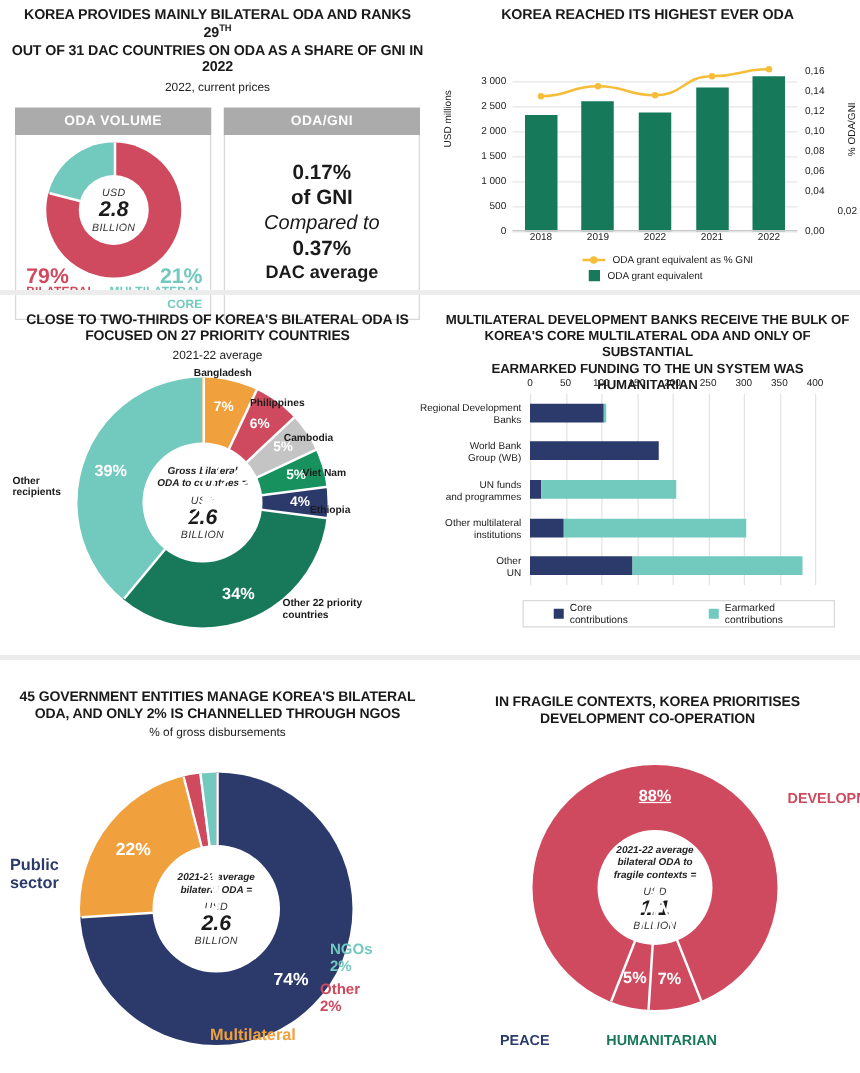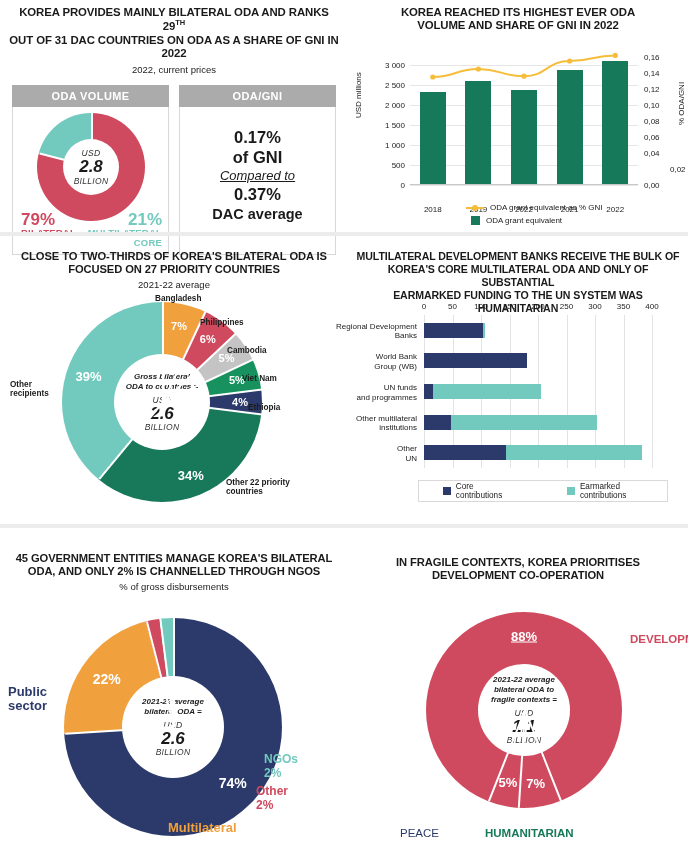--- a/index.html
+++ b/index.html
@@ -59,40 +59,40 @@
   .lbl-bi .pct { font-size: 17px; }
   .lbl-bi .nm { font-size: 9.5px; letter-spacing: .2px; }
   .lbl-ml {
     position: absolute; right: 6px; top: 104px; color: #72c9be;
     font-weight: bold; text-align: right; line-height: 1.05;
   }
   .lbl-ml .pct { font-size: 17px; }
   .lbl-ml .nm { font-size: 9.5px; letter-spacing: .2px; }
   .gni-body { text-align: center; padding-top: 20px; line-height: 1.25; }
   .gni-big { font-size: 16.5px; font-weight: bold; }
-  .gni-it { font-size: 13px; font-style: italic; text-decoration: underline; }
+  .gni-it { font-size: 16px; font-style: italic; }
   .gni-md { font-size: 14.5px; font-weight: bold; }
 
   
   #p2 { left: 348px; top: 0; width: 340px; height: 232px; }
   #p2 .ptitle { font-size: 11.4px; padding: 6px 14px 0; }
   #plot2 { position: absolute; left: 62px; top: 45px; width: 228px; height: 140px; }
   .grid-line { position: absolute; left: 0; width: 100%; height: 1px; background: #e6e6e6; }
   .axis-x { position: absolute; left: 0; bottom: 0; width: 100%; height: 1px; background: #c9c9c9; }
   .ylab-l {
     position: absolute; right: 100%; margin-right: 5px; transform: translateY(-50%);
     font-size: 8px; color: #222; white-space: nowrap;
   }
   .ylab-r {
     position: absolute; left: 100%; margin-left: 6px; transform: translateY(-50%);
     font-size: 8px; color: #222; white-space: nowrap;
   }
   .bar2 { position: absolute; bottom: 0; background: #15795a; }
   .xlab2 {
-    position: absolute; top: 100%; margin-top: 20px; font-size: 8px;
+    position: absolute; top: 100%; margin-top: 0; font-size: 8px;
     text-align: center; color: #222;
   }
   .axtitle-l {
     position: absolute; left: 6px; top: 118px; font-size: 8px;
     transform: rotate(-90deg); transform-origin: 0 0; white-space: nowrap;
   }
   .axtitle-r {
     position: absolute; left: 329px; top: 125px; font-size: 8px;
     transform: rotate(-90deg); transform-origin: 0 0; white-space: nowrap;
   }
@@ -203,21 +203,20 @@
             <div class="gni-md">DAC average</div>
           </div>
         </div>
       </div>
     </div>
   </div>
 
   <div class="panel" id="p2">
     <div class="ptitle">
       <span>KOREA REACHED ITS HIGHEST EVER ODA</span><br>
-      <span>VOLUME AND SHARE OF GNI IN 2022</span>
     </div>
     <div class="axtitle-l">USD millions</div>
     <div class="axtitle-r">% ODA/GNI</div>
     <div id="plot2">
       <div id="p2grid">
           <div class="grid-line" style="top:140.0px;"></div>
           <div class="ylab-l" style="top:140.0px;">0</div>
           <div class="grid-line" style="top:120.0px;"></div>
           <div class="ylab-l" style="top:120.0px;">500</div>
           <div class="grid-line" style="top:100.0px;"></div>
@@ -441,17 +440,17 @@
         <div class="usd-bill">BILLION</div>
       </div>
     <div class="sep" style="left:50%;bottom:50%;width:2px;height:50%;transform:rotate(201.60deg);"></div>
         <div class="sep" style="left:50%;bottom:50%;width:2px;height:50%;transform:rotate(518.40deg);"></div>
         <div class="sep" style="left:50%;bottom:50%;width:2px;height:50%;transform:rotate(543.60deg);"></div>
         <div class="slice-pct" style="left:98.0px;top:24.0px;font-size:13px;text-decoration:underline;">88%</div>
         <div class="slice-pct" style="left:109.6px;top:171.1px;font-size:13px;">7%</div>
         <div class="slice-pct" style="left:81.9px;top:170.2px;font-size:13px;">5%</div>
       </div>
     <div style="position:absolute;left:282px;top:103px;color:#cf4a5e;font-weight:bold;font-size:11.5px">DEVELOPMENT</div>
-    <div style="position:absolute;left:52px;top:297px;color:#2b3a6b;font-weight:normal;font-size:11.5px">PEACE</div>
+    <div style="position:absolute;left:52px;top:297px;color:#2b3a6b;font-weight:bold;font-size:11.5px">PEACE</div>
     <div style="position:absolute;left:137px;top:297px;color:#17795a;font-weight:bold;font-size:11.5px">HUMANITARIAN</div>
   </div>
 
 </div>
 
 </body></html>

